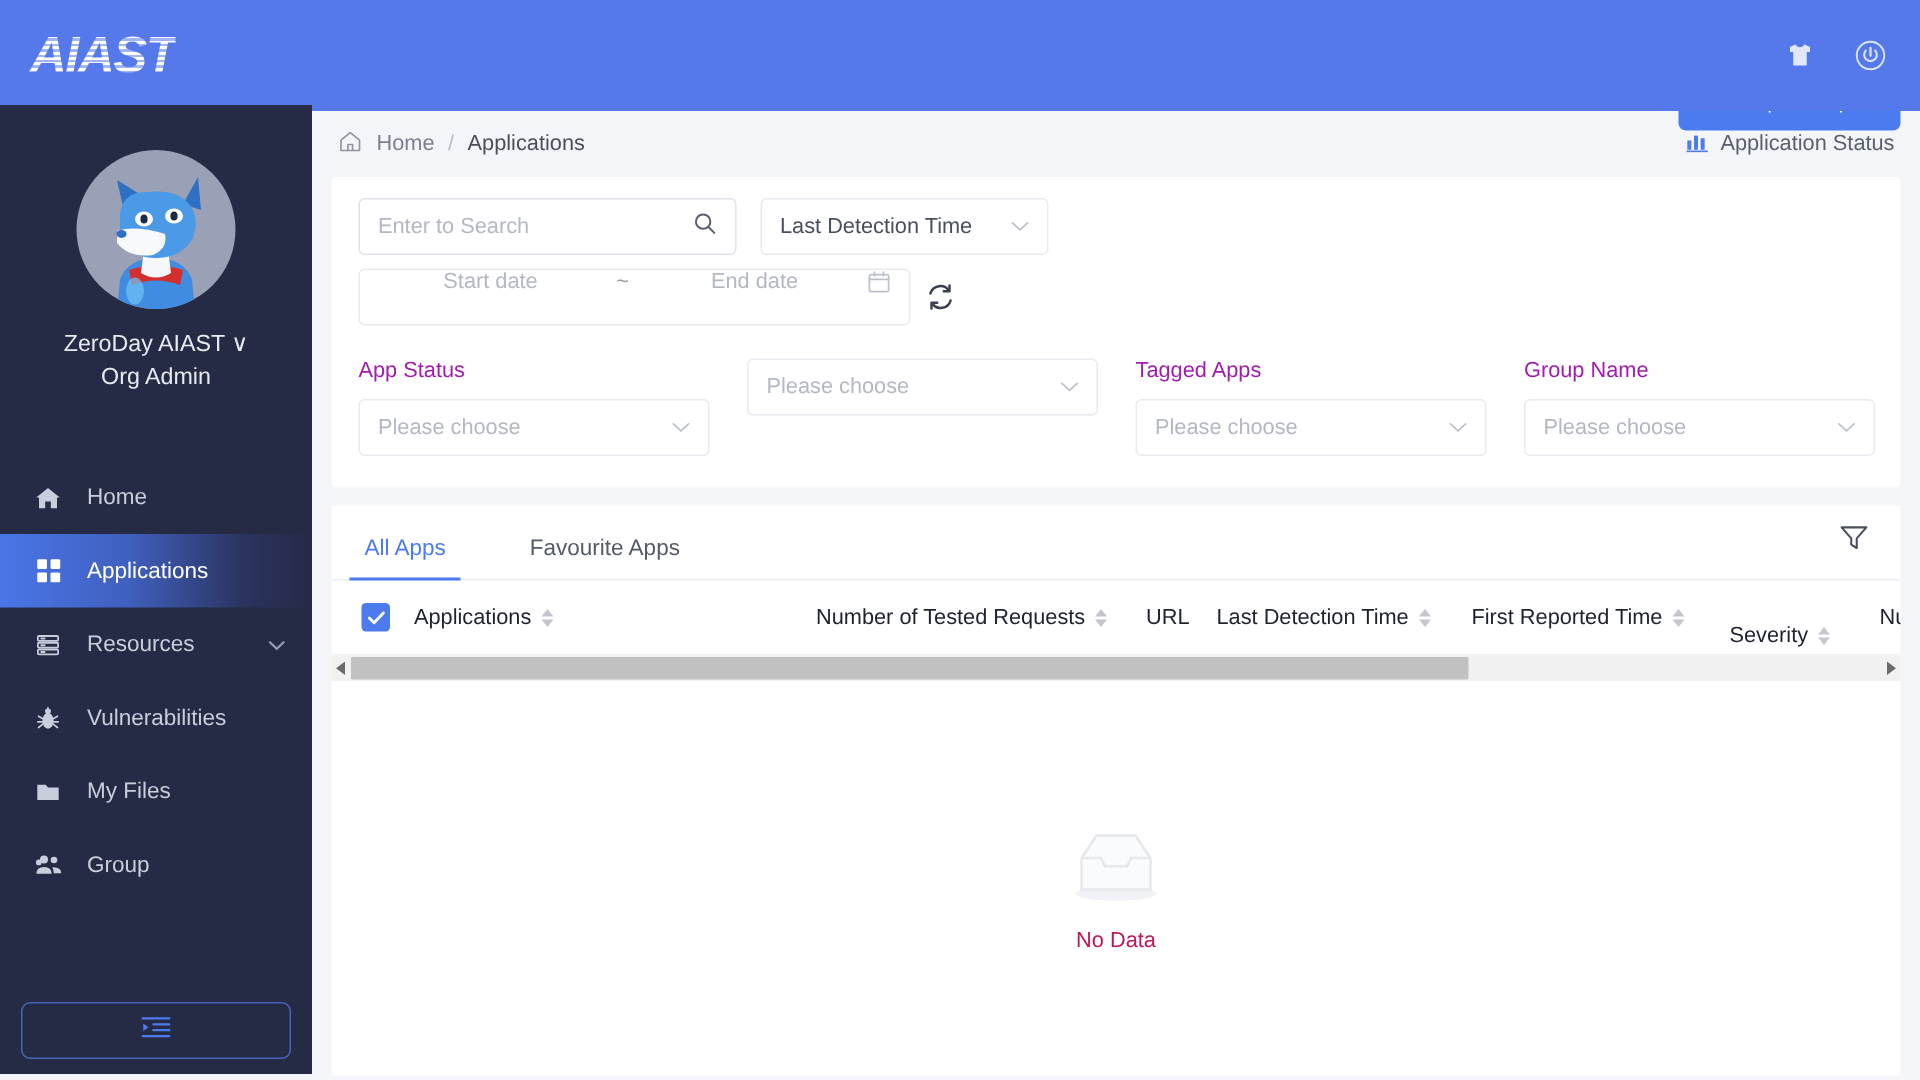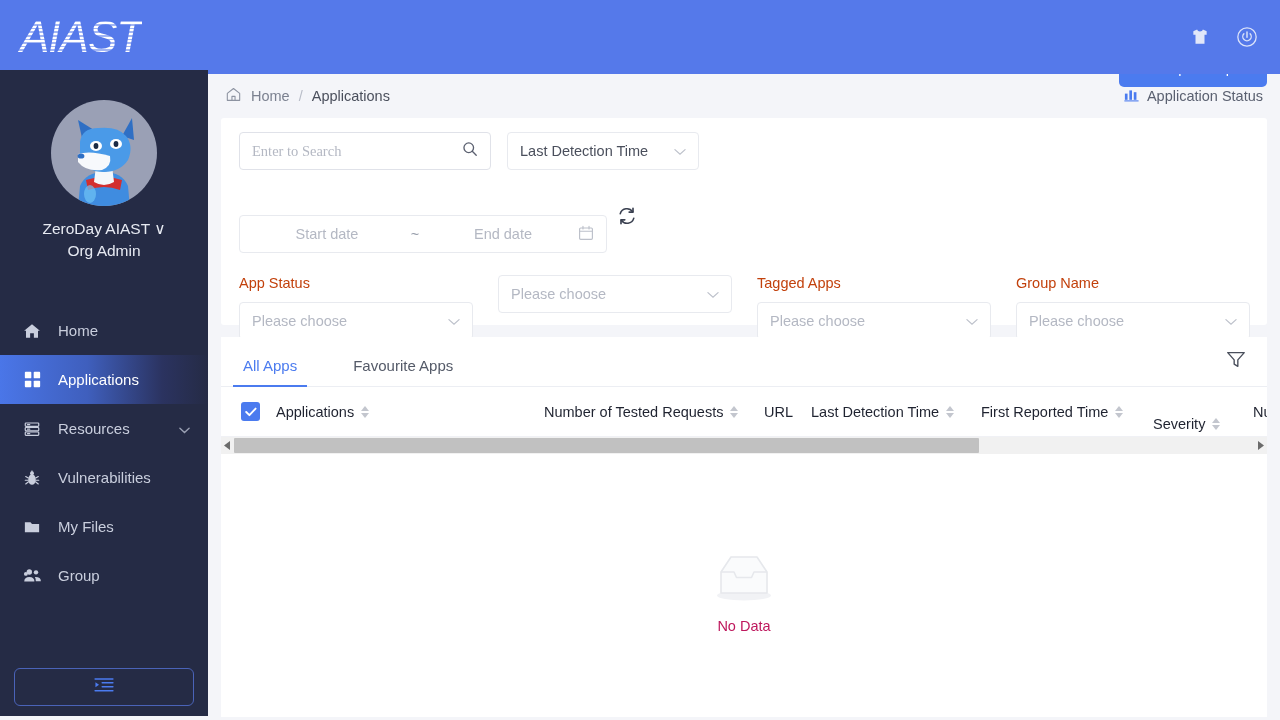--- a/index.html
+++ b/index.html
@@ -14,21 +14,21 @@
   
   .topbar {
     position: absolute; top: 0; left: 0;
     width: 1280px; height: 74px;
     background: #5579ea;
     display: flex; align-items: center;
     justify-content: space-between;
     padding: 0 22px 0 16px;
   }
   .logo {
-    font-size: 44px; font-weight: normal; font-style: italic;
+    font-size: 34px; font-weight: bold; font-style: italic;
     letter-spacing: -1px; color: #ffffff;
     line-height: 1;
     background-image: repeating-linear-gradient(
       to bottom,
       #ffffff 0px, #ffffff 2px,
       rgba(255,255,255,0.45) 2px, rgba(255,255,255,0.45) 3.6px);
     -webkit-background-clip: text;
     background-clip: text;
     -webkit-text-fill-color: transparent;
     padding-left: 4px;
@@ -108,46 +108,46 @@
     position: relative; height: 207px;
   }
   .row1 { display: flex; align-items: center; gap: 8px; }
   .search-box {
     width: 252px; height: 38px; border: 1px solid #e0e2e9; border-radius: 4px;
     display: flex; align-items: center; padding: 0 12px;
     background: #fff;
   }
   .search-box input {
     border: none; outline: none; flex: 1;
-    font-size: 14.5px; font-family: Liberation Serif, serif; color: #a21caf;
+    font-size: 14.5px; font-family: Liberation Sans, sans-serif; color: #a21caf;
   }
   .search-box input::placeholder { color: #b4b8c3; }
   .sel-box {
     height: 38px; border: 1px solid #e8eaef; border-radius: 4px;
     display: flex; align-items: center; justify-content: space-between;
     padding: 0 12px; font-size: 14.5px; color: #4a4f5c; background: #fff;
     cursor: pointer;
   }
   .sel-ldt { width: 192px; margin-left: 8px; }
   .row2 { display: flex; align-items: center; gap: 10px; margin-top: 9px; }
   .daterange {
     width: 368px; height: 38px; border: 1px solid #e8eaef; border-radius: 4px;
-    background: #fff; display: flex; align-items: center; padding: 0 12px;
-    font-size: 14.5px; color: #b4b8c3; gap: 0; margin-top: 36px;
+    background: #fff; display: flex; align-items: flex-start; padding: 0 12px;
+    font-size: 14.5px; color: #b4b8c3; gap: 0;
   }
   .daterange .dstart { width: 150px; text-align: center; }
   .daterange .dtilde { width: 26px; text-align: center; color: #9aa0ad; }
   .daterange .dend { width: 150px; text-align: center; }
   .refresh-btn { cursor: pointer; display: flex; align-items: center; }
 
   .filters-grid {
     display: flex; margin-top: 22px; gap: 25px;
   }
   .fg-col { width: 234px; }
-  .fg-label { font-size: 14.5px; color: #c2410c; margin-bottom: 11px; }
+  .fg-label { font-size: 14.5px; color: #a21caf; margin-bottom: 11px; }
   .fg-sel { width: 234px; gap: 44px; }
   .fg-sel .ph { color: #b4b8c3; }
 
   .export-btn {
     position: absolute; top: -69px; right: 0;
     width: 148px; height: 38px; background: #4b7bef; border-radius: 5px;
     color: #fff; font-size: 14.5px;
     display: flex; align-items: center; justify-content: center; gap: 9px;
     cursor: pointer;
   }

